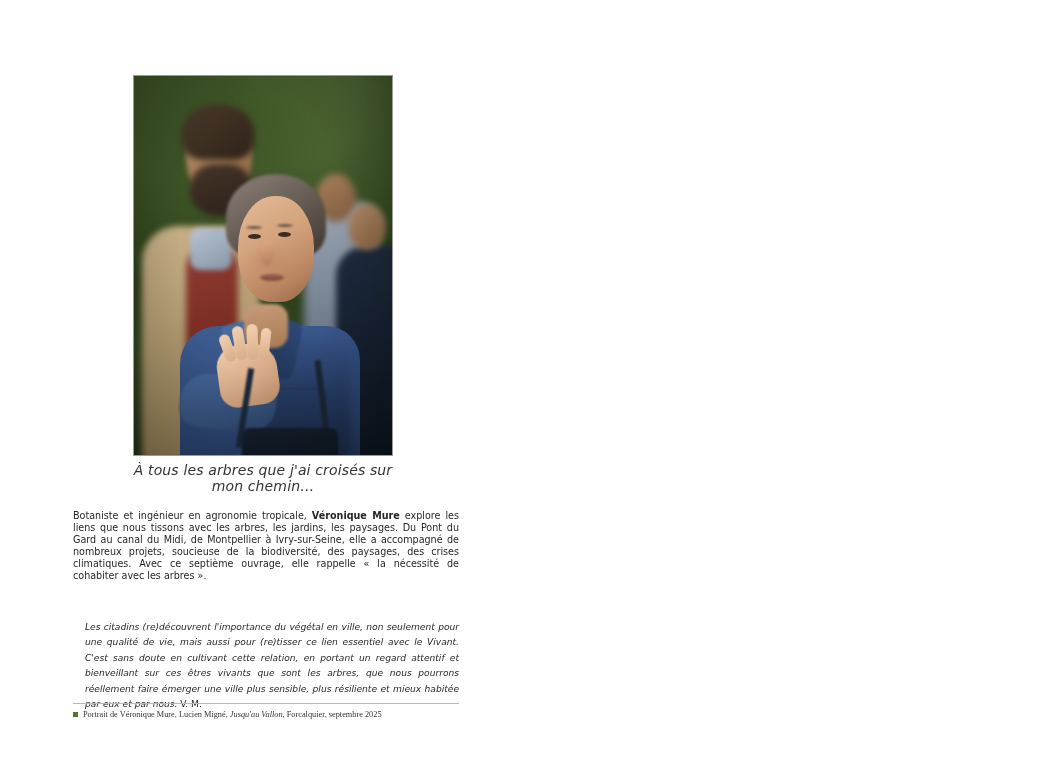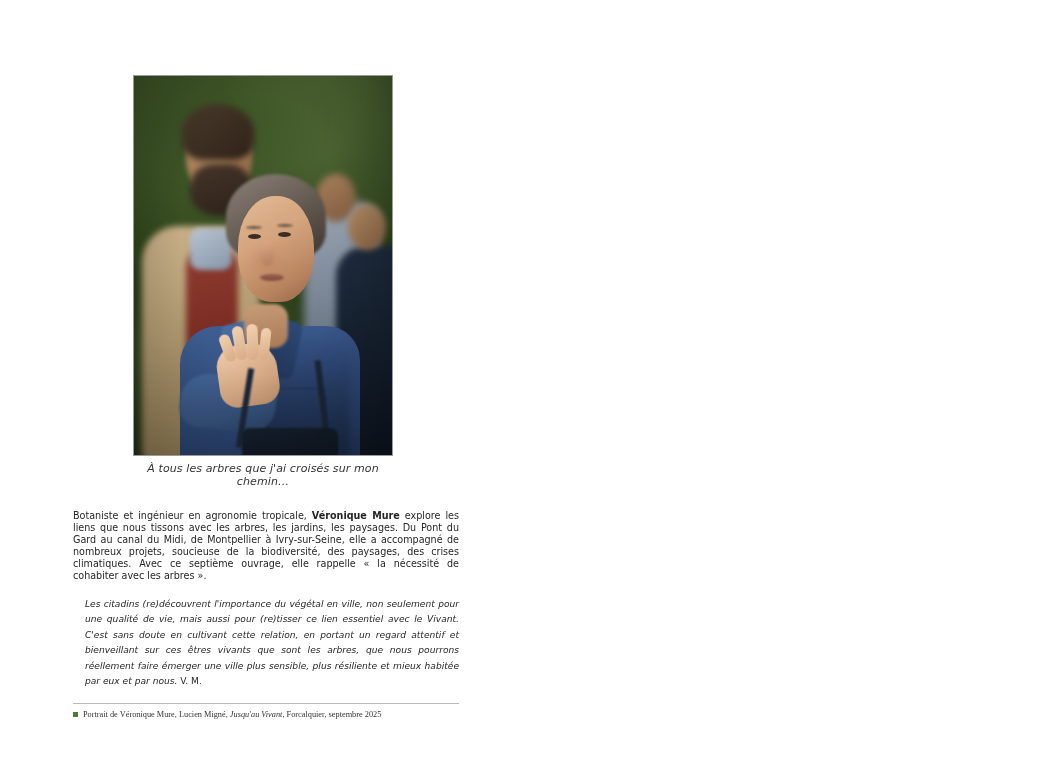--- a/index.html
+++ b/index.html
@@ -331,42 +331,42 @@
   }
 
   .photo-caption {
     position: absolute;
     left: 133px;
     top: 462px;
     width: 260px;
     text-align: center;
     font-family: "DejaVu Sans", sans-serif;
     font-style: italic;
-    font-size: 11px;
+    font-size: 14px;
     color: #333333;
     letter-spacing: 0.01em;
   }
 
   .bio {
     position: absolute;
     left: 73px;
     top: 510px;
     width: 386px;
     font-family: "DejaVu Sans", sans-serif;
     font-size: 9.6px;
     line-height: 12px;
     color: #262626;
     text-align: justify;
   }
   .bio b { font-weight: 700; }
 
   .quote {
     position: absolute;
     left: 85px;
-    top: 597px;
+    top: 620px;
     width: 374px;
     font-family: "DejaVu Sans", sans-serif;
     font-style: italic;
     font-size: 9.1px;
     line-height: 15.4px;
     color: #262626;
     text-align: justify;
   }
   .quote .sig { font-style: normal; }
 
@@ -459,21 +459,21 @@
     <div class="photo-caption">À tous les arbres que j'ai croisés sur mon chemin…</div>
 
     <div class="bio">Botaniste et ingénieur en agronomie tropicale, <b>Véronique Mure</b> explore les liens que nous tissons avec les arbres, les jardins, les paysages. Du Pont du Gard au canal du Midi, de Montpellier à Ivry-sur-Seine, elle a accompagné de nombreux projets, soucieuse de la biodiversité, des paysages, des crises climatiques. Avec ce septième ouvrage, elle rappelle « la nécessité de cohabiter avec les arbres ».</div>
 
     <div class="quote">Les citadins (re)découvrent l'importance du végétal en ville, non seulement pour une qualité de vie, mais aussi pour (re)tisser ce lien essentiel avec le Vivant. C'est sans doute en cultivant cette relation, en portant un regard attentif et bienveillant sur ces êtres vivants que sont les arbres, que nous pourrons réellement faire émerger une ville plus sensible, plus résiliente et mieux habitée par eux et par nous. <span class="sig">V. M.</span></div>
 
     <div class="footer footer-left">
       <div class="footer-rule"></div>
       <div class="footer-line">
         <span class="sq"></span>
-        <span>Portrait de Véronique Mure, Lucien Migné, <i>Jusqu'au Vivant</i>, Forcalquier, septembre 2025</span>
+        <span>Portrait de Véronique Mure, Lucien Migné, <i>Jusqu'au Vallon</i>, Forcalquier, septembre 2025</span>
       </div>
     </div>
   </div>
 
   <div class="page page-right">
 
     
 
     
 

